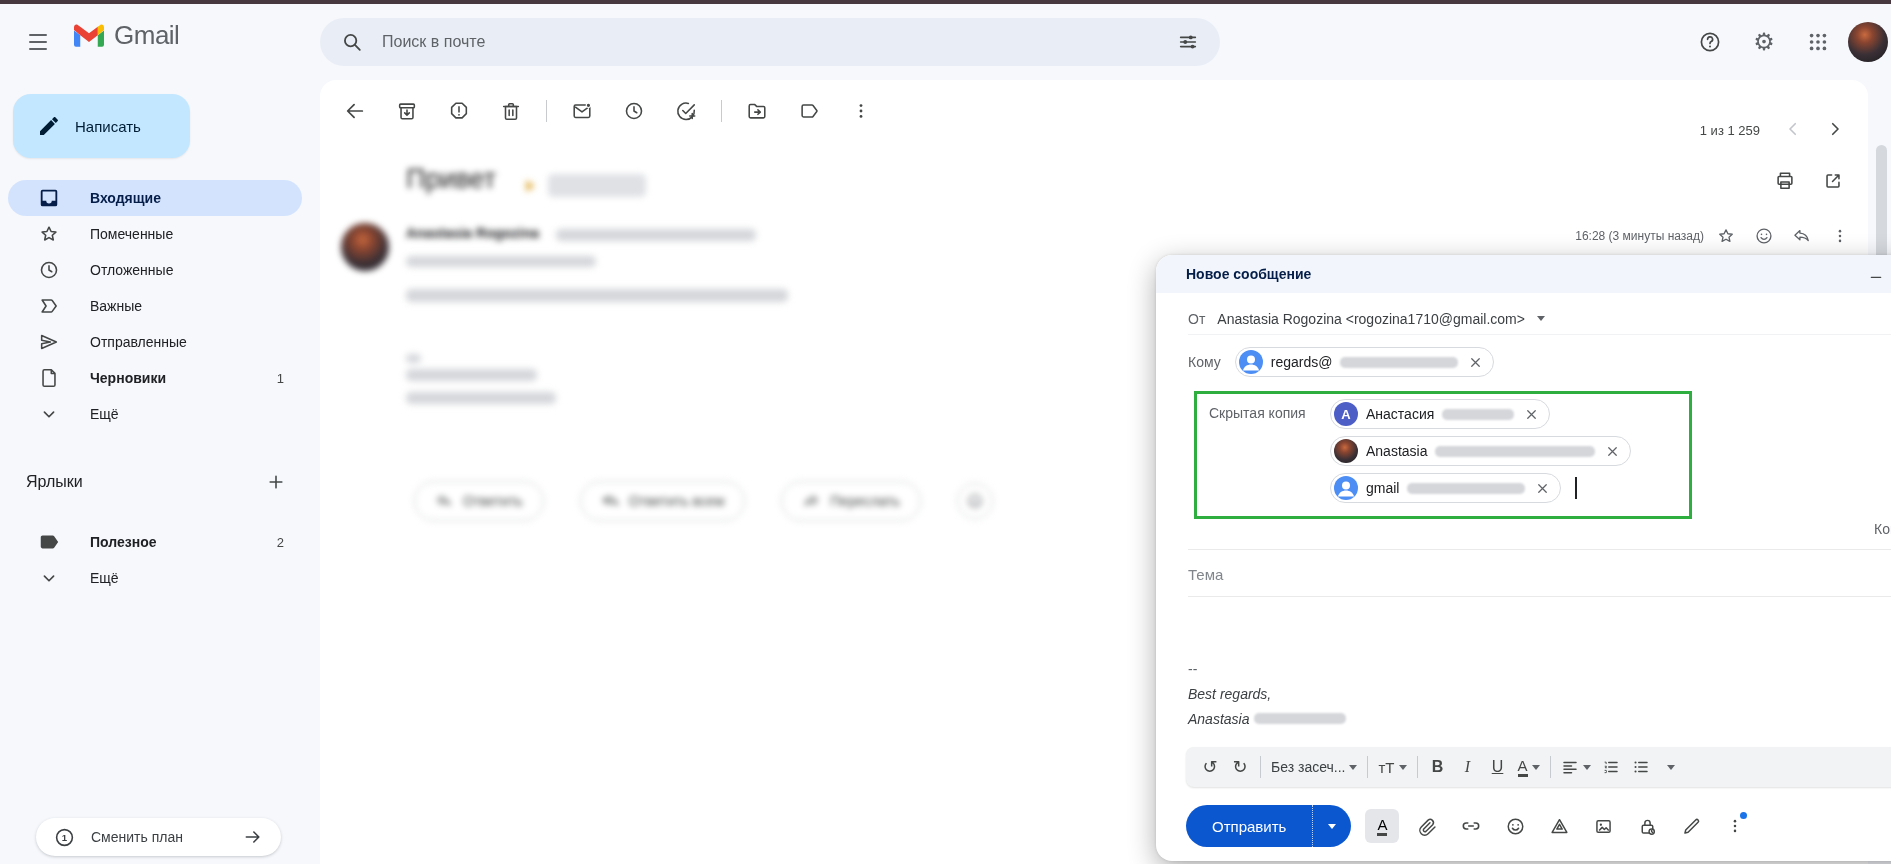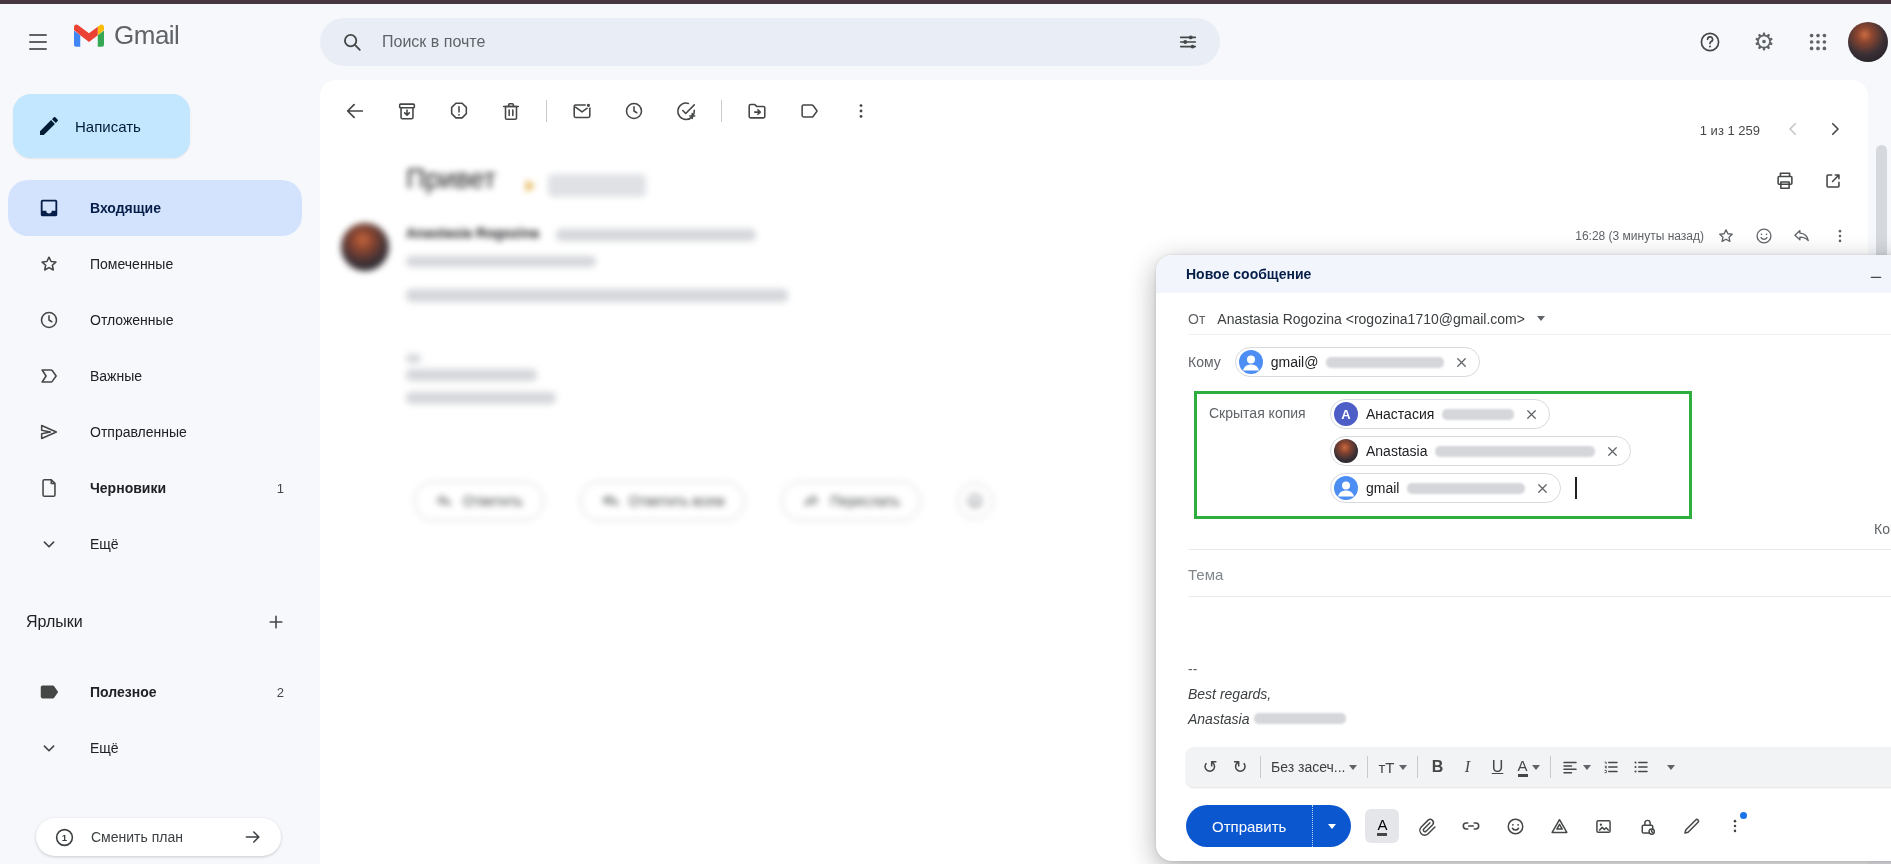--- a/index.html
+++ b/index.html
@@ -23,21 +23,21 @@
   .icon-btn.sm { width:40px; height:40px; }
   .avatar { width:40px; height:40px; border-radius:50%; background:radial-gradient(circle at 42% 32%, #c96a3f 0%, #8a4530 22%, #3a3036 55%, #191a1d 100%); border:none; cursor:pointer; }
   svg.ic { display:block; }
   .gear-glyph { font-size:24px; color:#5f6368; line-height:1; }
 
   
   .sidebar { position:absolute; left:0; top:80px; width:312px; bottom:0; }
   .compose-btn { margin:14px 0 0 13px; width:177px; height:64px; background:#c2e7ff; border:none; border-radius:18px; display:flex; align-items:center; gap:14px; padding:0 24px; cursor:pointer; box-shadow:0 1px 2px rgba(0,0,0,.08); }
   .compose-btn .lbl { font-size:15px; font-weight:500; color:#001d35; }
   .nav { margin-top:22px; }
-  .nav-item { margin-left:8px; width:294px; height:56px; border-radius:20px; display:flex; align-items:center; padding:0 18px 0 30px; font-size:14px; color:#202124; cursor:pointer; }
+  .nav-item { margin-left:8px; width:294px; height:36px; border-radius:20px; display:flex; align-items:center; padding:0 18px 0 30px; font-size:14px; color:#202124; cursor:pointer; }
   .nav-item .nicon { width:22px; height:22px; margin-right:30px; flex:0 0 auto; }
   .nav-item.selected { background:#d3e3fd; font-weight:700; color:#041e49; }
   .nav-item.boldrow { font-weight:700; }
   .nav-item .count { margin-left:auto; font-size:13px; font-weight:400; color:#444746; }
   .labels-hdr { margin:30px 16px 0 26px; height:40px; display:flex; align-items:center; font-size:16px; color:#202124; }
   .labels-hdr .plus { margin-left:auto; }
   .plan { position:absolute; left:36px; bottom:8px; width:245px; height:38px; background:#fff; border:none; border-radius:20px; box-shadow:0 1px 3px rgba(60,64,67,.25); display:flex; align-items:center; gap:16px; padding:0 18px; font-size:14px; color:#3c4043; cursor:pointer; }
   .plan .spacer { flex:1; }
 
   
@@ -498,21 +498,21 @@
 
     <div class="c-to">
       <span>Кому</span>
       <span class="chip">
         <span class="cavatar person">
           <svg class="ic" width="24" height="24" viewBox="0 0 24 24">
               <circle cx="12" cy="9.5" r="4" fill="#fff"></circle>
               <path d="M4 20.5c.9-4 4.3-6 8-6s7.1 2 8 6z" fill="#fff"></path>
             </svg>
         </span>
-        <span class="cname">gmail@</span>
+        <span class="cname">regards@</span>
         <span class="cblob" style="width:118px;"></span>
         <button class="chip-x">
           <svg class="ic" width="15" height="15" viewBox="0 0 24 24" stroke="#5f6368" stroke-width="2" stroke-linecap="round">
               <path d="M6 6l12 12M18 6L6 18"></path>
             </svg>
         </button>
       </span>
     </div>
 
     <div class="bcc-box">

